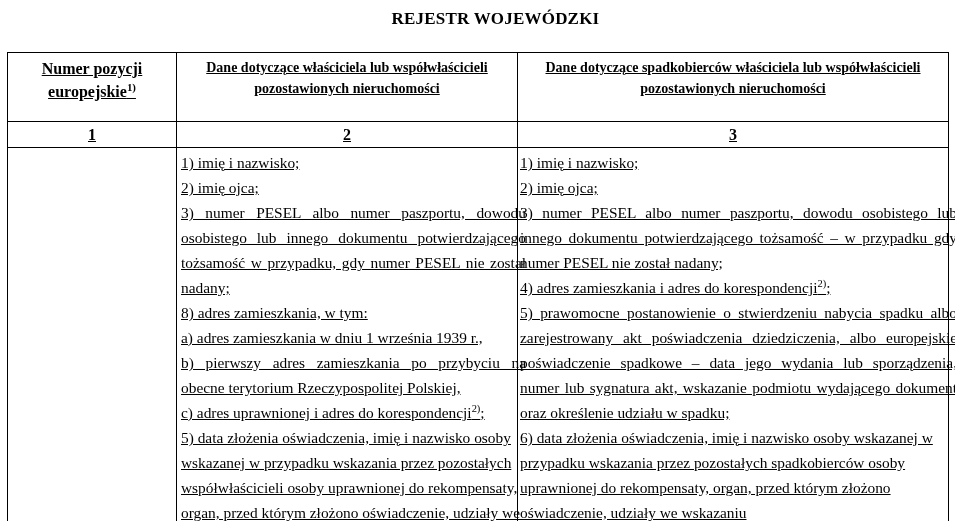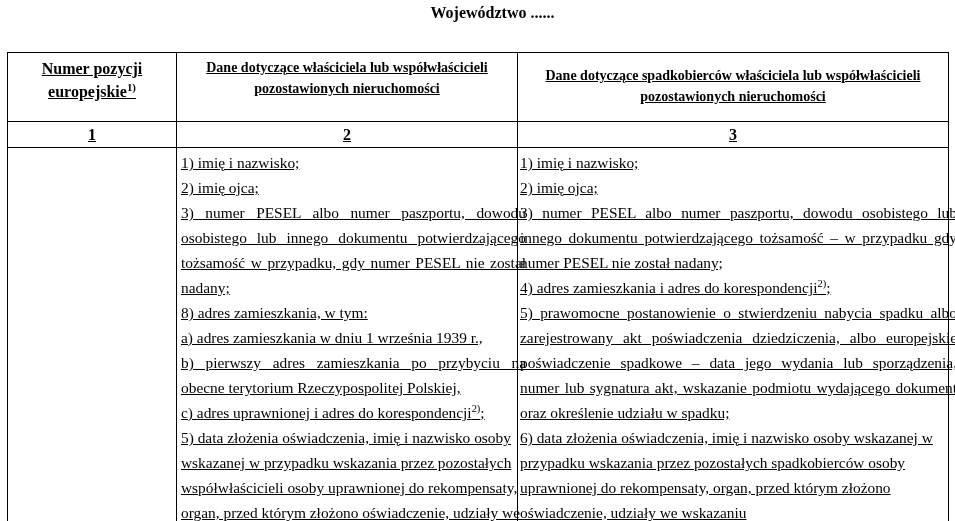--- a/index.html
+++ b/index.html
@@ -64,21 +64,21 @@
   .hdr {
     font-weight: bold;
     font-size: 14px;
     line-height: 21px;
     text-align: center;
     vertical-align: middle;
     height: 68px;
   }
   .hdr .pad { padding: 4px 8px; }
   .hdr-c1 { font-size: 16px; line-height: 23px; }
-  .hdr-c3 .pad { padding: 4px 12px; margin-top: 8px; }
+  .hdr-c3 .pad { padding: 4px 12px; }
   sup {
     font-size: 0.68em;
     vertical-align: super;
     line-height: 0;
   }
 
   
   .numrow td {
     height: 25px;
     text-align: center;
@@ -122,21 +122,21 @@
     padding: 0;
   }
 
   
   .registry-table td { overflow: visible; }
 </style>
 </head>
 <body>
 
 <div class="title-block">
-  <div class="doc-subtitle">Województwo ......</div>
+  <div class="doc-title">REJESTR WOJEWÓDZKI</div>
 </div>
 
 <table class="registry-table">
   <colgroup>
     <col class="c1">
       <col class="c2">
       <col class="c3">
   </colgroup>
   <tbody>
     <tr>

